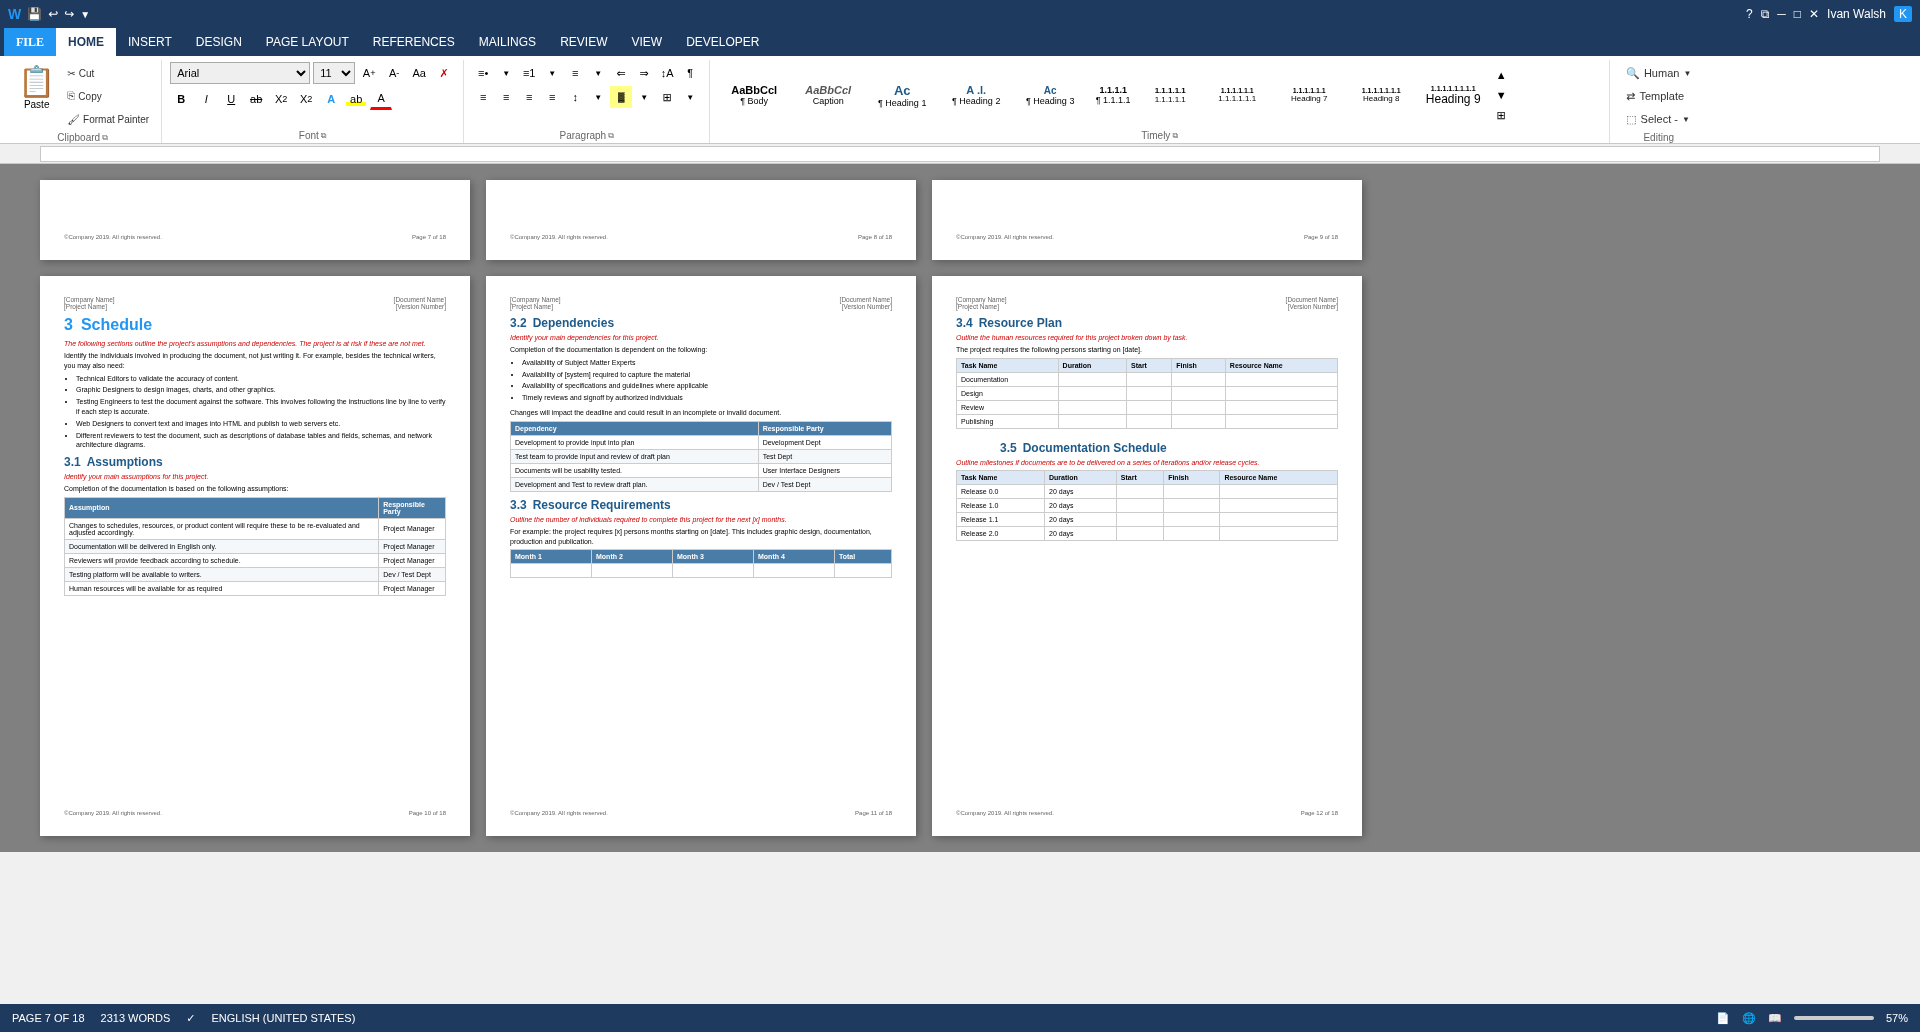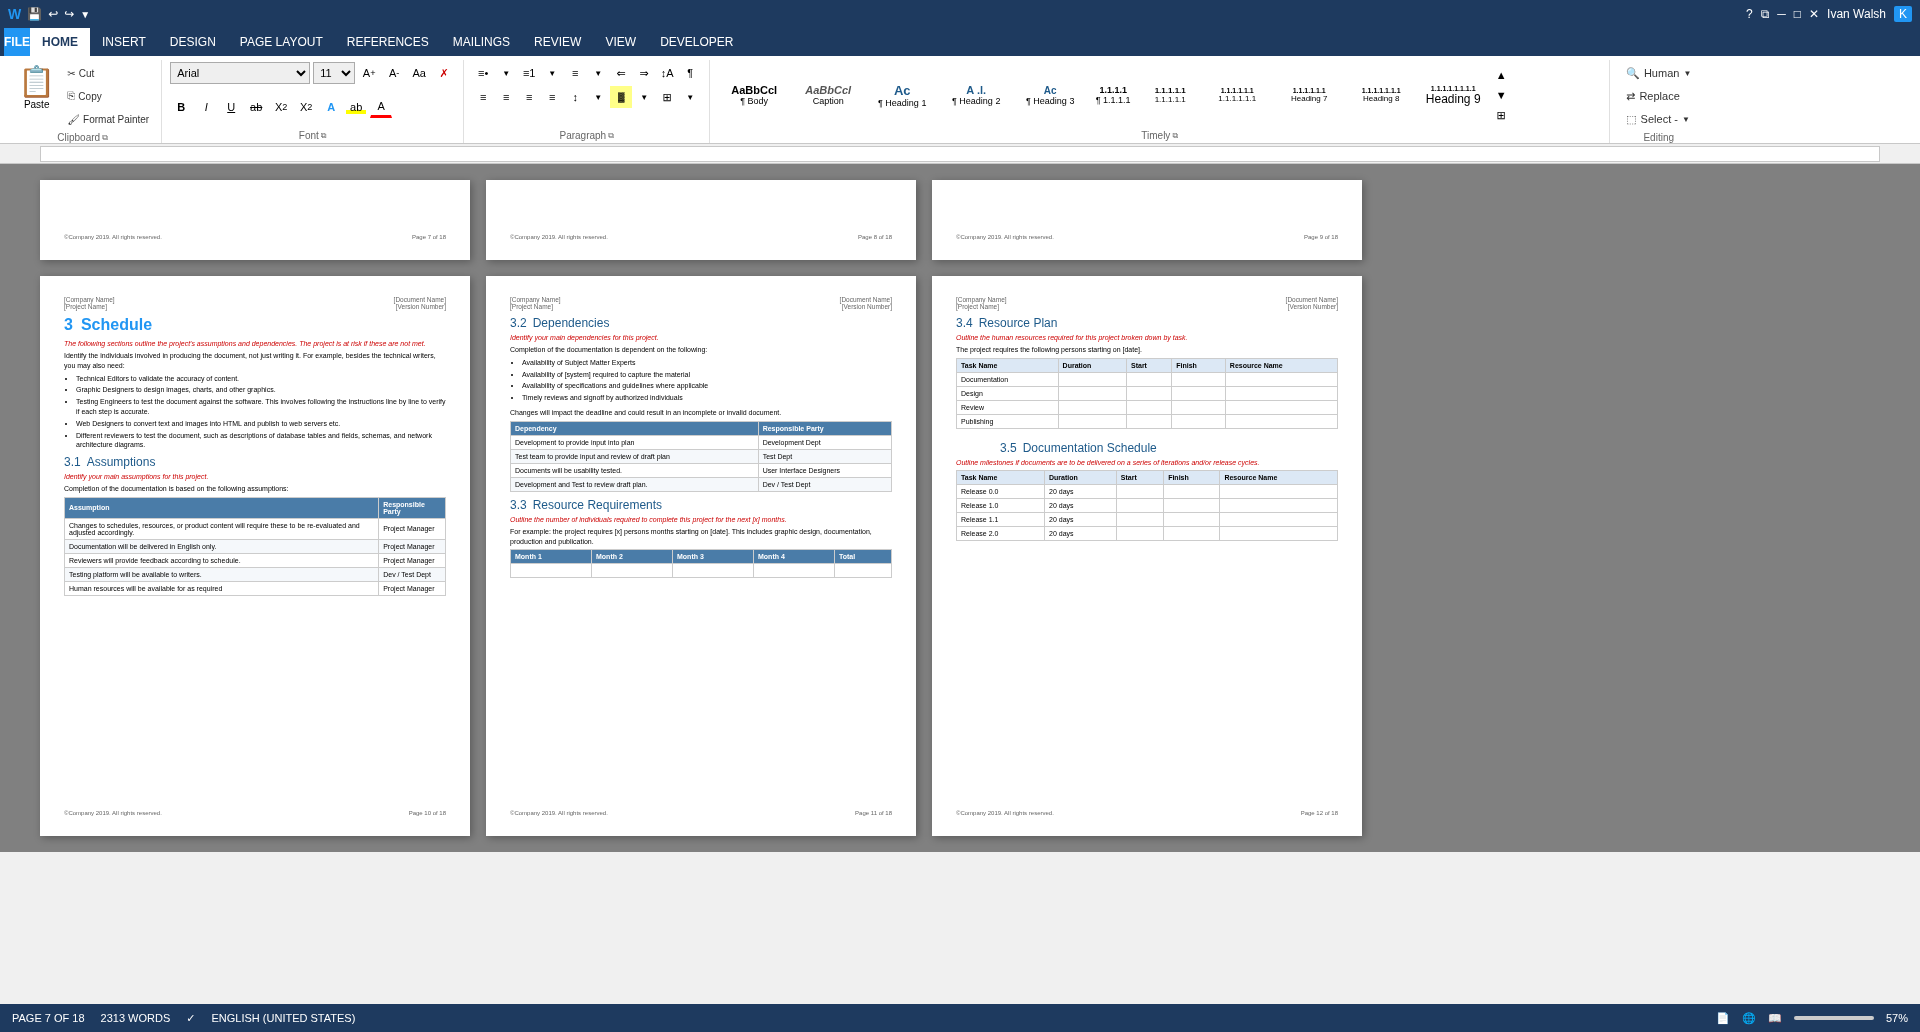--- a/index.html
+++ b/index.html
@@ -38,22 +38,23 @@
       align-items: center;
     }
     .ribbon-tab.active {
       background: white;
       color: #1e3a5f;
       font-weight: 600;
     }
     .ribbon-tab-file {
       background: #2196F3;
       color: white;
-      padding: 4px 0;
+      padding: 4px 12px;
       font-weight: 600;
+      font-family: Liberation Serif, serif;
     }
 
     
     .ribbon {
       background: white;
       border-bottom: 1px solid #c8c8c8;
       display: flex;
       height: 88px;
       padding: 4px 4px 0 4px;
       gap: 0;
@@ -141,21 +142,21 @@
       font-size: 7.5px;
       position: relative;
       display: flex;
       flex-direction: column;
     }
     .page-footer { font-size: 6px; color: #666; text-align: center; margin-top: auto; padding-top: 8px; display: flex; justify-content: space-between; }
     .page-header-info { display: flex; justify-content: space-between; margin-bottom: 6px; font-size: 6.5px; color: #666; }
 
     
     .doc-h1 { font-size: 16px; color: #2196F3; font-weight: 600; margin-bottom: 6px; display: flex; gap: 8px; }
-    .doc-h2 { font-size: 12px; color: #1e5a8a; font-weight: 400; margin-bottom: 4px; display: flex; gap: 6px; }
+    .doc-h2 { font-size: 12px; color: #1e5a8a; font-weight: 700; margin-bottom: 4px; display: flex; gap: 6px; }
     .doc-italic { font-style: italic; color: #c00; font-size: 7px; margin-bottom: 4px; }
     .doc-p { font-size: 7px; margin-bottom: 3px; line-height: 1.4; }
     .doc-ul { margin-left: 12px; margin-bottom: 3px; }
     .doc-li { font-size: 7px; margin-bottom: 2px; line-height: 1.4; list-style-type: disc; }
 
     
     .doc-table { width: 100%; border-collapse: collapse; margin-bottom: 6px; font-size: 7px; }
     .doc-table th { background: #4a7ca8; color: white; padding: 3px 4px; text-align: left; border: 1px solid #ccc; font-weight: 600; }
     .doc-table td { padding: 3px 4px; border: 1px solid #ccc; }
     .doc-table tr:nth-child(even) td { background: #f5f8fb; }
@@ -254,21 +255,21 @@
         </div>
       </div>
     </div>
     <div class="ribbon-group-label">
       <span>Clipboard</span>
       <span class="rg-expand">⧉</span>
     </div>
   </div>
 
   <div class="ribbon-group">
-    <div class="ribbon-group-content" style="flex-direction:column;gap:10px;">
+    <div class="ribbon-group-content" style="flex-direction:column;gap:2px;">
       <div class="font-row">
         <select class="font-select">
           <option>Arial</option>
         </select>
         <select class="font-size-select">
           <option>11</option>
         </select>
         <button class="font-btn" title="Increase Font Size">A<sup>+</sup></button>
         <button class="font-btn" title="Decrease Font Size">A<sup>-</sup></button>
         <button class="font-btn">Aa</button>
@@ -387,21 +388,21 @@
 
   <div class="ribbon-group">
     <div class="ribbon-group-content" style="flex-direction:column;gap:1px;">
       <div class="editing-btn">
         <span>🔍</span>
         <span>Human</span>
         <span style="font-size:8px;">▼</span>
       </div>
       <div class="editing-btn">
         <span>⇄</span>
-        <span>Replace</span>
+        <span>Template</span>
       </div>
       <div class="editing-btn">
         <span>⬚</span>
         <span>Select -</span>
         <span style="font-size:8px;">▼</span>
       </div>
     </div>
     <div class="ribbon-group-label">
       <span>Editing</span>
     </div>

